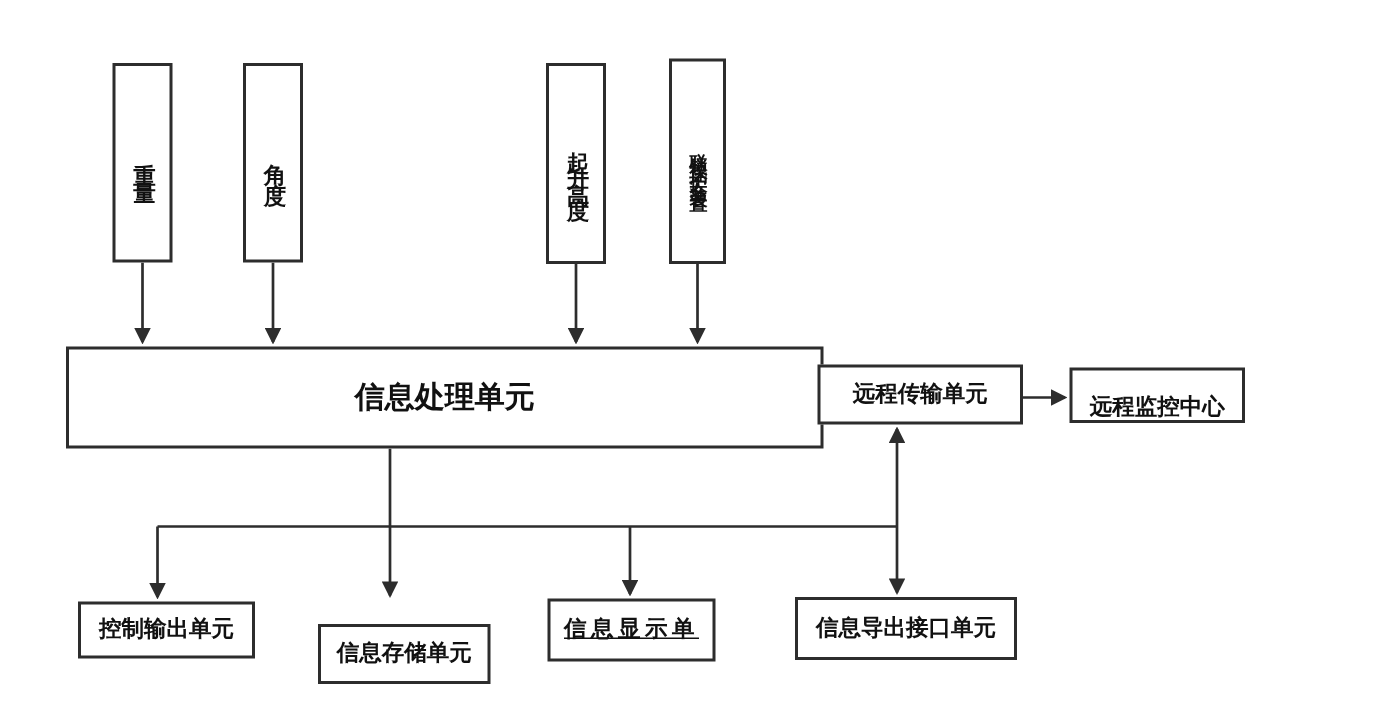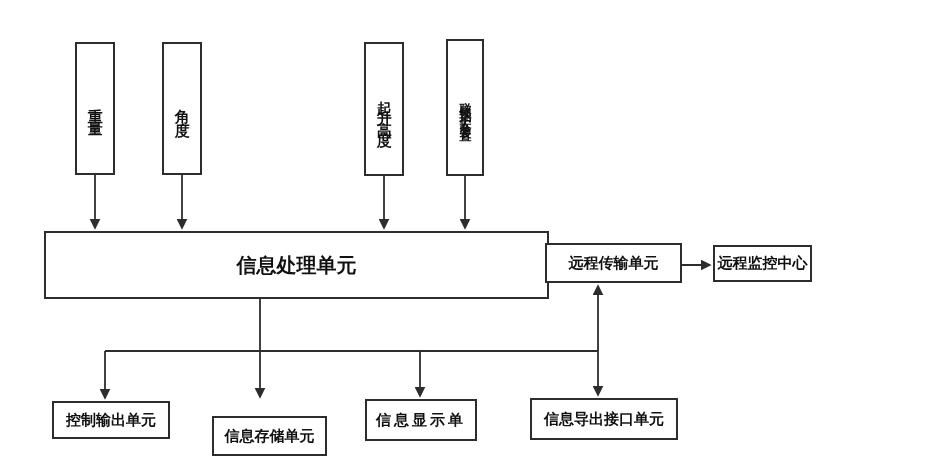--- a/index.html
+++ b/index.html
@@ -33,25 +33,25 @@
   .box-angle     { left: 162px; top: 42px; width: 40px; height: 133px; font-size: 15px; }
   .box-hoist     { left: 364px; top: 42px; width: 40px; height: 134px; font-size: 15px; }
   .box-interlock { left: 446px; top: 39px; width: 38px; height: 137px; font-size: 12px; }
   .box-weight .vtext, .box-angle .vtext { letter-spacing: 12px; }
   .box-hoist .vtext     { letter-spacing: 10px; }
   .box-interlock .vtext { letter-spacing: 4px; }
   
   .box-main { left: 44px; top: 231px; width: 505px; height: 68px; font-size: 20px; }
   
   .box-trans   { left: 545px; top: 243px; width: 137px; height: 40px; font-size: 15px; }
-  .box-monitor { left: 713px; top: 245px; width: 99px; height: 37px; font-size: 15px; }
+  .box-monitor { left: 713px; top: 245px; width: 117px; height: 37px; font-size: 15px; align-items: flex-end; }
   
   .box-ctrl    { left: 52px;  top: 401px; width: 118px; height: 38px; font-size: 15px; }
   .box-store   { left: 212px; top: 416px; width: 115px; height: 40px; font-size: 15px; }
-  .box-display { left: 365px; top: 399px; width: 112px; height: 42px; font-size: 15px; letter-spacing: 3px; }
+  .box-display { left: 365px; top: 399px; width: 112px; height: 42px; font-size: 15px; letter-spacing: 3px; text-decoration: underline; }
   .box-export  { left: 530px; top: 398px; width: 148px; height: 42px; font-size: 15px; }
   .connectors {
     position: absolute;
     left: 0; top: 0;
     width: 932px; height: 474px;
     pointer-events: none;
   }
 </style>
 </head>
 <body>

